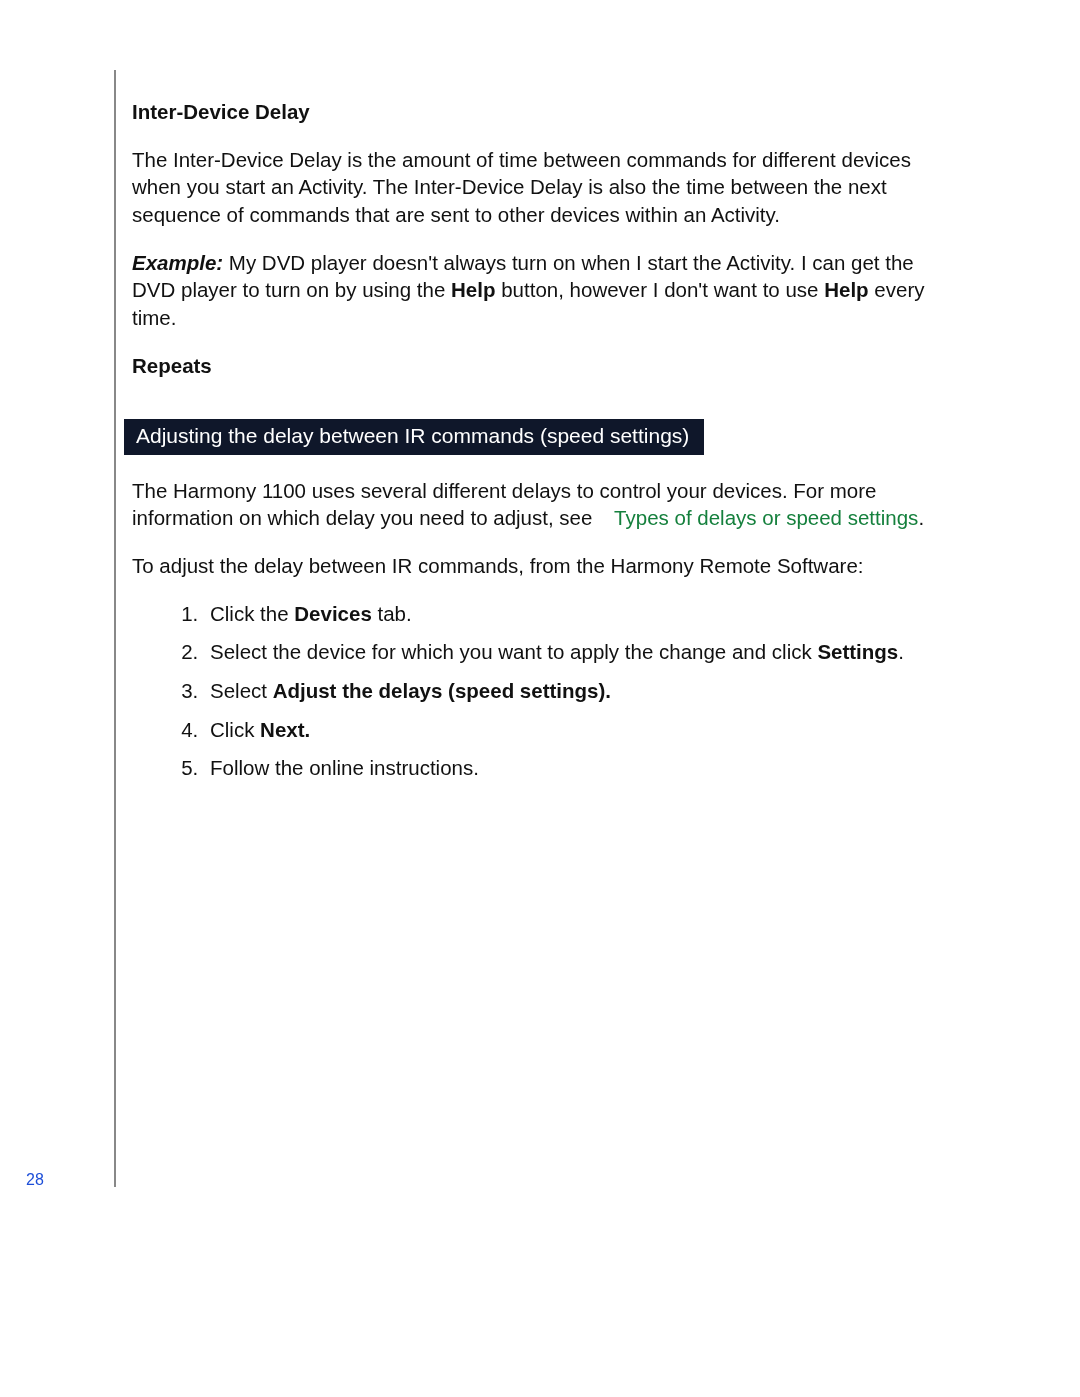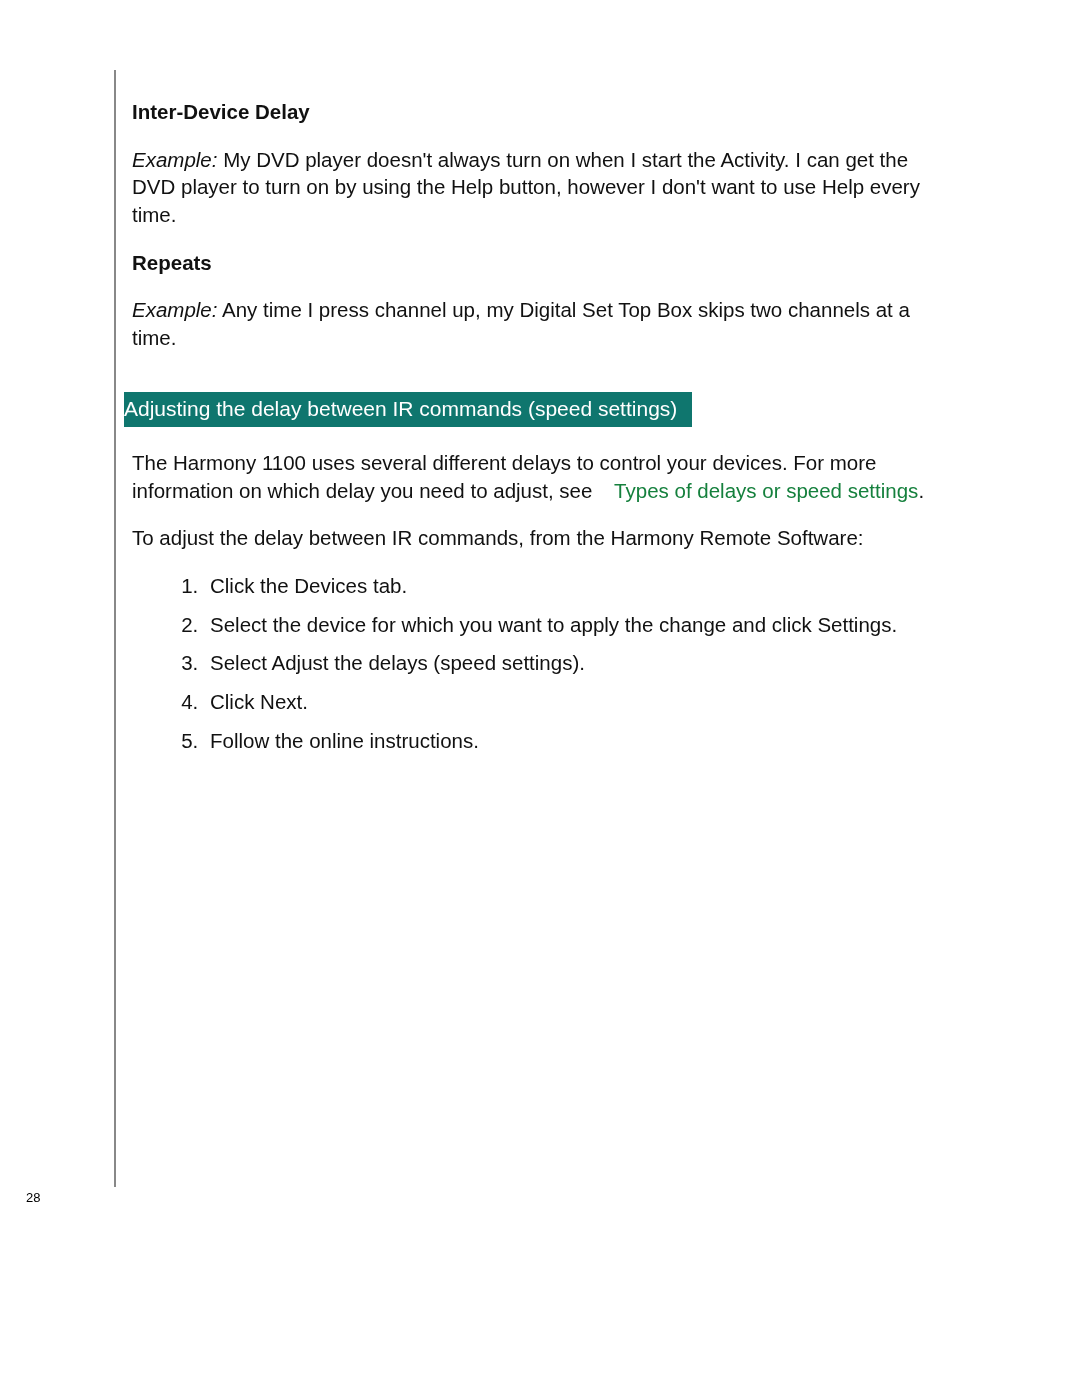--- a/index.html
+++ b/index.html
@@ -33,74 +33,72 @@
     font-size: 20.5px;
     line-height: 1.35;
   }
   .content p {
     margin: 0 0 20px 0;
   }
   .h-sub {
     font-weight: 700;
     margin: 0 0 18px 0;
   }
-  .bold { font-weight: 400; }
+  .bold { font-weight: 700; }
   .italic { font-style: italic; }
   .section-bar {
     display: block;
     width: 560px;
     margin: 40px 0 22px -8px;
-    padding: 4px 8px 6px 0;
-    background: #0f766e;
+    padding: 4px 8px 6px 12px;
+    background: #0f172a;
     color: #ffffff;
     font-size: 21px;
     line-height: 1.2;
   }
   .link {
     color: #15803d;
     cursor: pointer;
     margin-left: 16px;
   }
   ol.steps {
     margin: 0 0 20px 0;
     padding-left: 72px;
   }
   ol.steps li {
     margin: 11px 0 2px 0;
     padding-left: 6px;
   }
   .page-number {
     position: absolute;
     left: 26px;
-    bottom: 192px;
-    font-size: 13px;
-    color: #000000;
+    bottom: 208px;
+    font-size: 16px;
+    color: #1d4ed8;
   }
 </style>
 </head>
 <body>
 
 <div class="page">
   <div class="rule"></div>
 
   <div class="content">
 
     <p class="h-sub">Inter-Device Delay</p>
 
+    <p>The Inter-Device Delay is the amount of time between commands for different devices when you start an Activity. The Inter-Device Delay is also the time between the next sequence of commands that are sent to other devices within an Activity.</p>
 
     <p>
       <span class="bold italic">Example:</span><span> My DVD player doesn't always turn on when I start the Activity. I can get the DVD player to turn on by using the </span><span class="bold">Help</span><span> button, however I don't want to use </span><span class="bold">Help</span><span> every time.</span>
     </p>
 
     <p class="h-sub">Repeats</p>
 
 
-    <p>
-      <span class="bold italic">Example:</span><span> Any time I press channel up, my Digital Set Top Box skips two channels at a time.</span>
-    </p>
 
     <span class="section-bar">Adjusting the delay between IR commands (speed settings)</span>
 
 
     <p>
       <span>The Harmony 1100 uses several different delays to control your devices. For more information on which delay you need to adjust, see </span><span class="link">Types of delays or speed settings</span><span>.</span>
     </p>
 
     <p>To adjust the delay between IR commands, from the Harmony Remote Software:</p>
 

